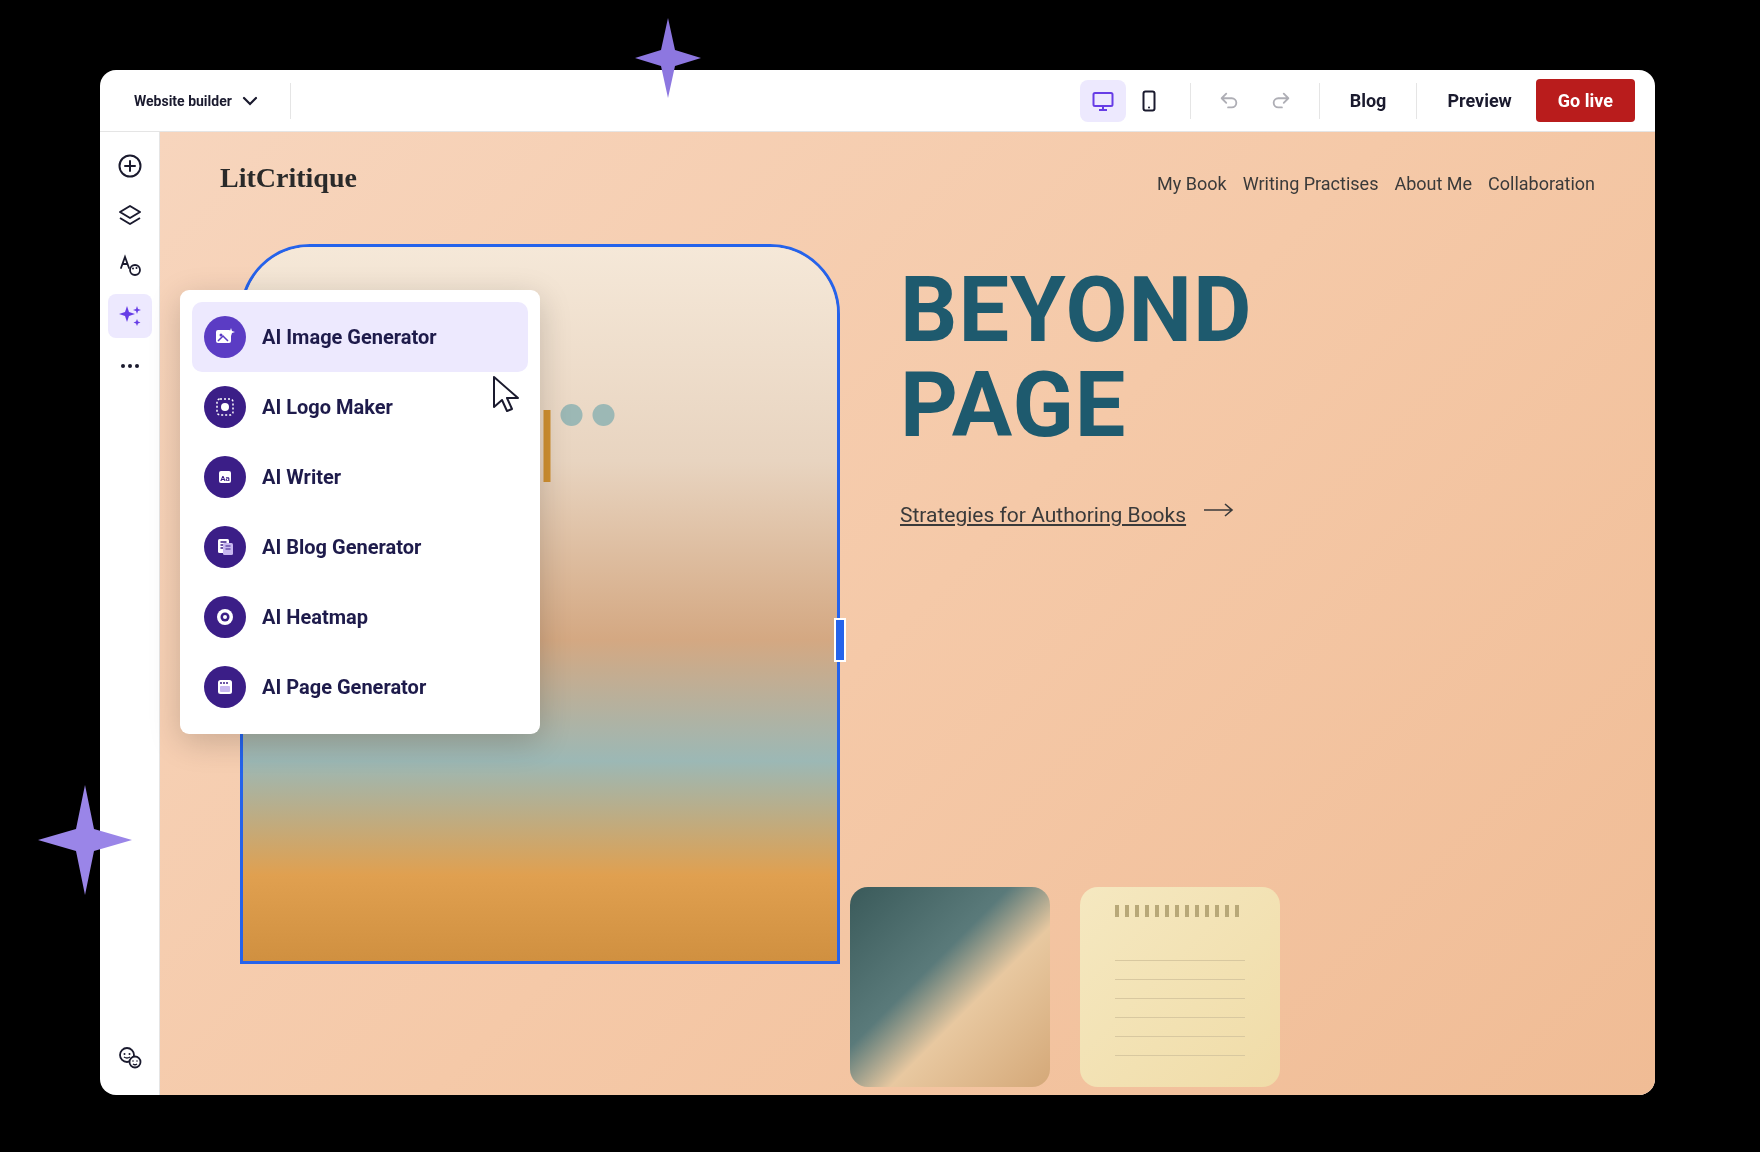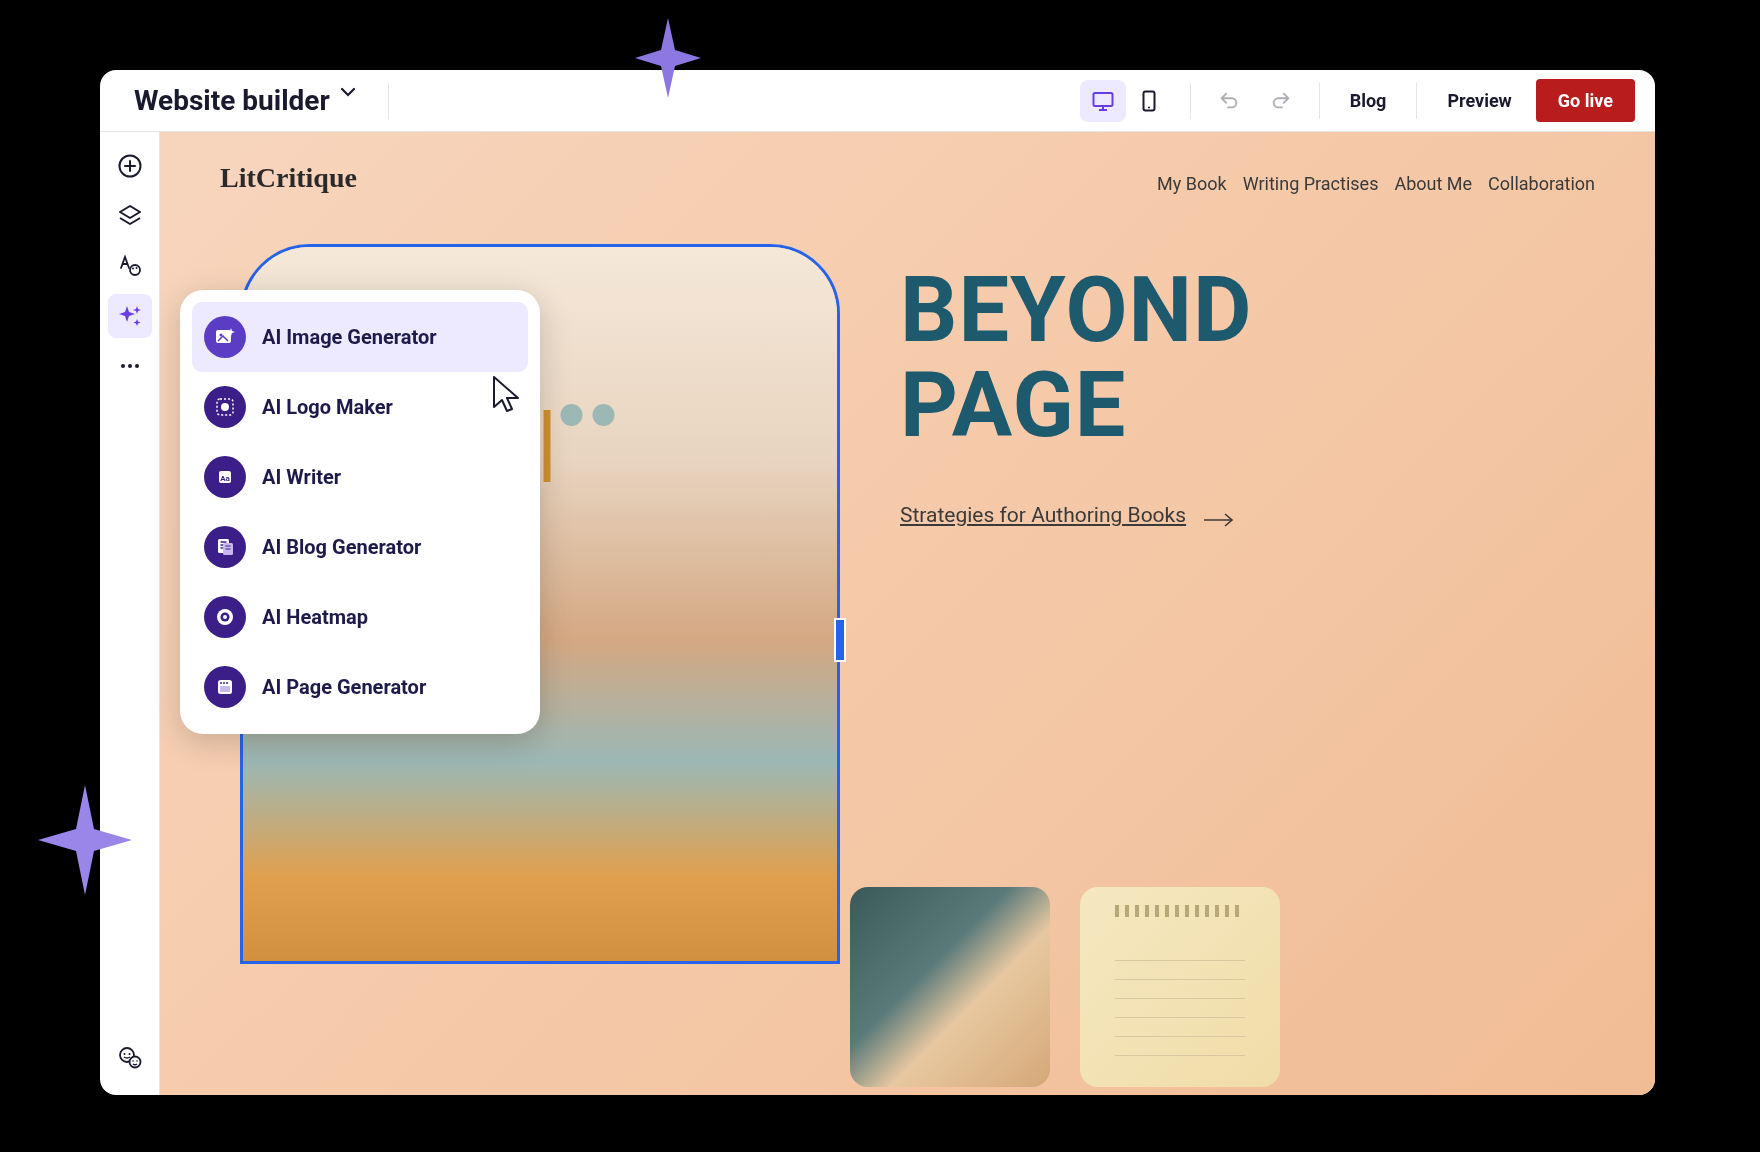--- a/index.html
+++ b/index.html
@@ -1,19 +1,19 @@
 <!DOCTYPE html>
 <html><head>
 <meta charset="utf-8">
 <style>
 *{margin:0;padding:0;box-sizing:border-box;font-family:-apple-system,BlinkMacSystemFont,"Segoe UI",Roboto,sans-serif}
 body{background:#000;width:1760px;height:1152px;position:relative;overflow:hidden}
 .app-frame{position:absolute;left:100px;top:70px;width:1555px;height:1025px;background:#fff;border-radius:16px;overflow:hidden;box-shadow:0 4px 40px rgba(0,0,0,.2)}
 .topbar{height:62px;border-bottom:1px solid #e5e5e5;display:flex;align-items:center;padding:0 20px;gap:12px}
-.brand-dd{display:flex;align-items:flex-start;gap:10px;font-weight:700;font-size:28px;color:#1a1a2e;cursor:pointer;padding:8px 14px;border-radius:8px}
+.brand-dd{display:flex;align-items:flex-end;gap:10px;font-weight:700;font-size:14px;color:#1a1a2e;cursor:pointer;padding:8px 14px;border-radius:8px}
 .brand-dd svg{width:16px;height:16px}
 .vsep{width:1px;height:36px;background:#e5e5e5;margin:0 6px}
 .tb-spacer{flex:1}
 .dev-toggle{display:flex;gap:0}
 .dev-btn{width:46px;height:42px;border-radius:8px;display:flex;align-items:center;justify-content:center;cursor:pointer}
 .dev-btn.active{background:#ede9fe}
 .dev-btn svg{width:24px;height:24px}
 .hist-btn{width:40px;height:40px;display:flex;align-items:center;justify-content:center;cursor:pointer;opacity:.35}
 .hist-btn svg{width:22px;height:22px}
 .txt-btn{font-weight:700;font-size:18px;color:#1a1a2e;padding:8px 12px;cursor:pointer}
@@ -40,29 +40,29 @@
 .book-deco span:nth-child(4){height:76px;background:#e8a850}
 .book-deco span:nth-child(5){height:78px;background:#d09030}
 .book-deco span:nth-child(6){height:76px;background:#e8a850}
 .book-deco span:nth-child(7){height:72px;background:#d09030}
 .book-deco .circ{width:22px;height:22px;border-radius:50%;background:#9cb8b5;margin-left:4px;align-self:flex-start}
 .sel-handle{position:absolute;width:12px;height:44px;background:#2563eb;border:2px solid #fff}
 .sel-handle.left{left:-6px;top:55%}
 .sel-handle.right{right:-6px;top:52%}
 .hero-text{margin-left:60px;margin-top:40px}
 .hero-title{font-family:Georgia,serif;font-size:90px;line-height:1.05;color:#1e5a6e;font-weight:700;letter-spacing:1px}
-.hero-link{margin-top:50px;display:inline-flex;align-items:flex-end;gap:18px;font-size:21px;color:#3a3a3a;text-decoration:underline;cursor:pointer}
+.hero-link{margin-top:50px;display:inline-flex;align-items:flex-start;gap:18px;font-size:21px;color:#3a3a3a;text-decoration:underline;cursor:pointer}
 .hero-link svg{width:30px;height:14px}
 .thumbs{position:absolute;left:690px;bottom:0;display:flex;gap:30px}
 .thumb{width:200px;height:200px;border-radius:18px;overflow:hidden}
 .thumb.t1{background:linear-gradient(135deg,#3a5a5a 0%,#5a7a7a 40%,#e8c8a0 60%,#d4a878 100%)}
 .thumb.t2{background:linear-gradient(135deg,#f5e8c0 0%,#f0dca8 100%);position:relative}
 .thumb.t2::before{content:"";position:absolute;left:35px;top:18px;right:35px;height:12px;background:repeating-linear-gradient(90deg,#b8a878 0 4px,transparent 4px 10px)}
 .thumb.t2::after{content:"";position:absolute;left:35px;top:55px;right:35px;bottom:20px;background:repeating-linear-gradient(180deg,transparent 0 18px,#d8c8a0 18px 19px)}
-.ai-popover{position:absolute;left:180px;top:290px;width:360px;background:#fff;border-radius:23px;box-shadow:0 8px 32px rgba(0,0,0,.18);padding:12px;z-index:20}
+.ai-popover{position:absolute;left:180px;top:290px;width:360px;background:#fff;border-radius:9px;box-shadow:0 8px 32px rgba(0,0,0,.18);padding:12px;z-index:20}
 .ai-item{display:flex;align-items:center;gap:16px;padding:14px 12px;border-radius:10px;cursor:pointer}
 .ai-item.selected{background:#ede9fe}
 .ai-icon{width:42px;height:42px;border-radius:50%;background:#3b1e87;display:flex;align-items:center;justify-content:center;flex-shrink:0}
 .ai-icon svg{width:22px;height:22px}
 .ai-item.selected .ai-icon{background:#5b3cc4}
 .ai-label{font-size:20px;font-weight:700;color:#1e1b4b}
 .cursor-ptr{position:absolute;left:490px;top:375px;z-index:30}
 .cursor-ptr svg{width:36px;height:40px}
 .star{position:absolute;z-index:40}
 .star svg{display:block}

